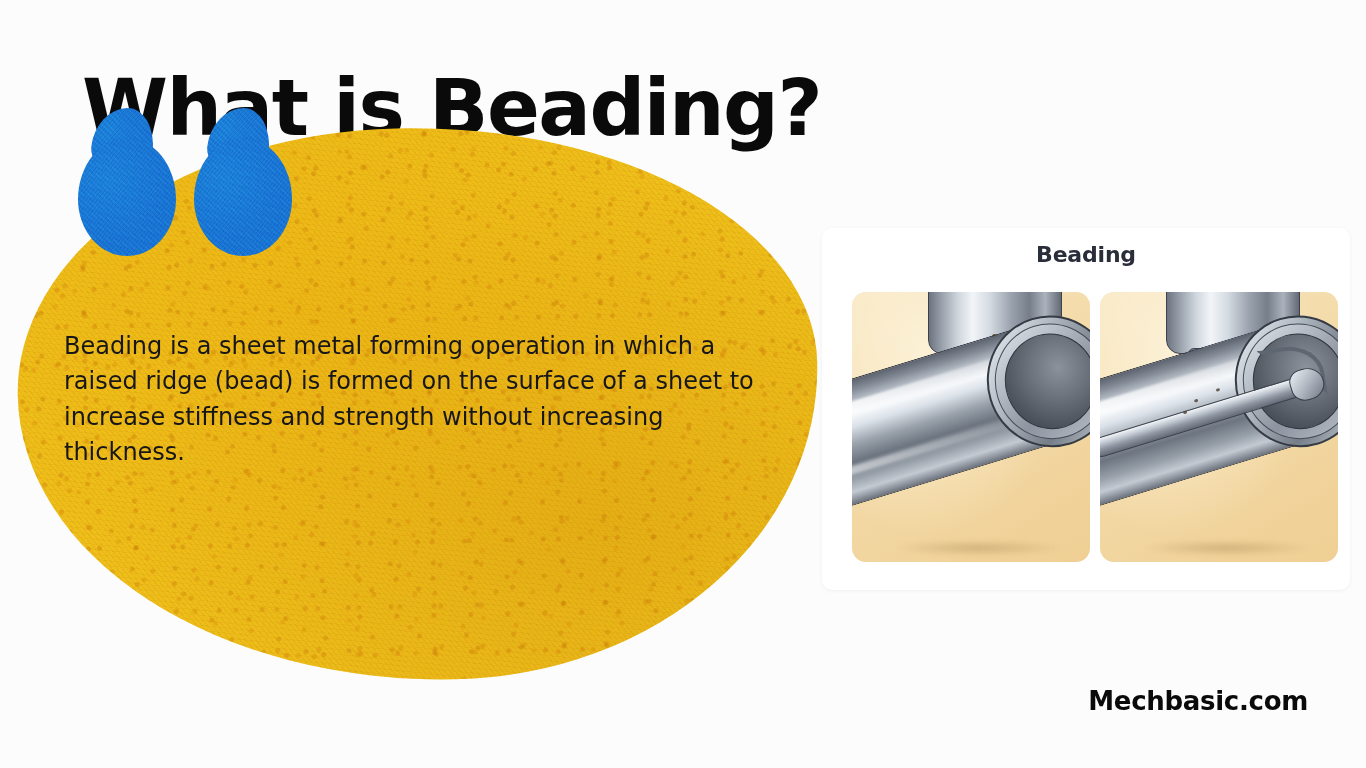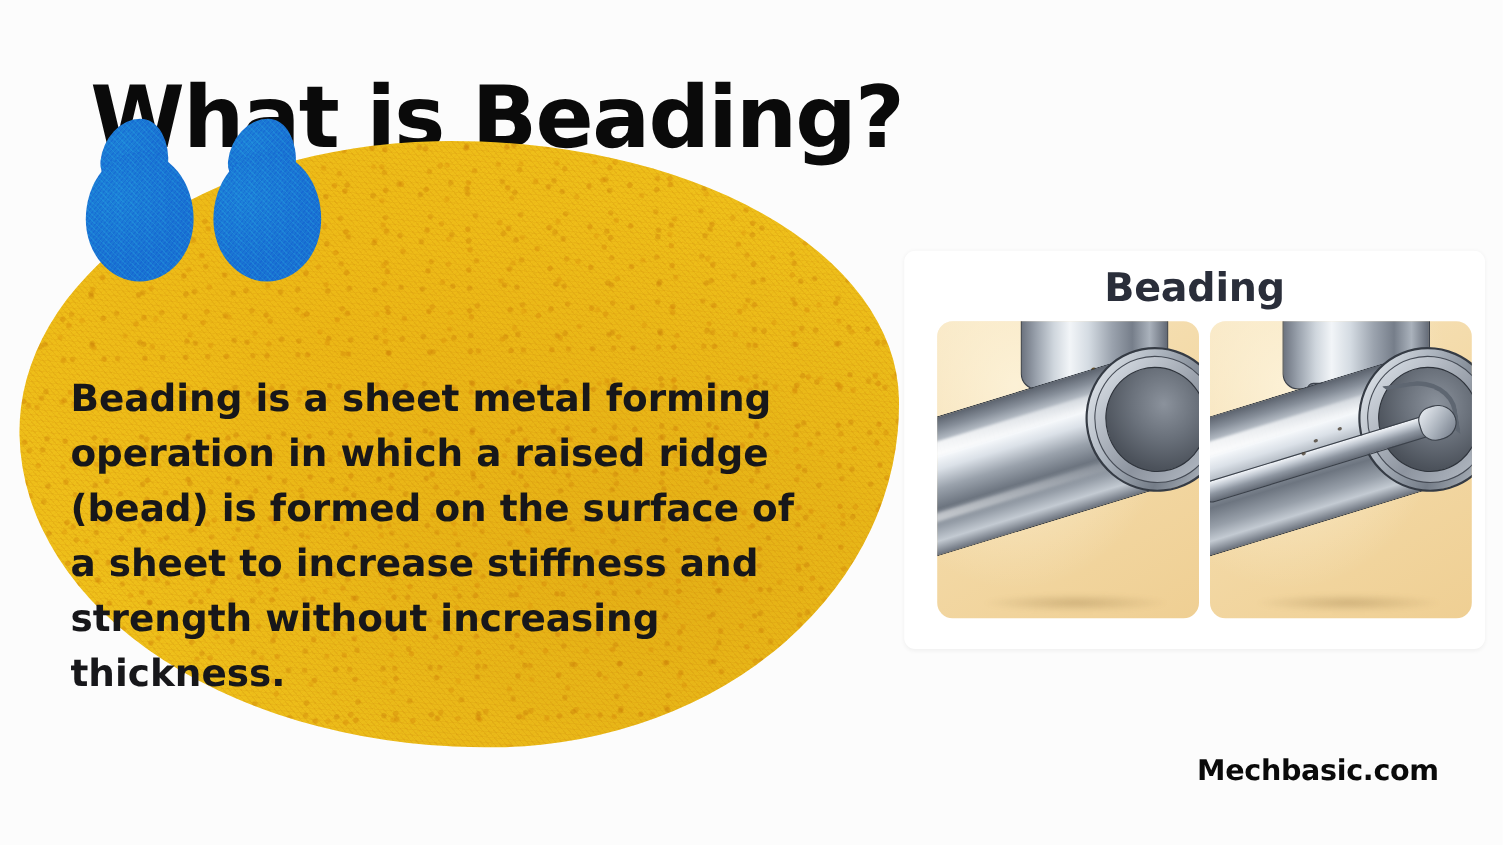--- a/index.html
+++ b/index.html
@@ -90,38 +90,38 @@
       repeating-linear-gradient(43deg, rgba(255,255,255,.13) 0 1px, transparent 1px 4px),
       repeating-linear-gradient(-52deg, rgba(6,58,122,.18) 0 1px, transparent 1px 3px),
       radial-gradient(circle at 30% 35%, rgba(255,255,255,.12), transparent 60%);
     mix-blend-mode:overlay;
   }
 
   
   .body-text{
     position:absolute;left:64px;top:305px;
     width:690px;
-    font-size:34px;line-height:1.47;
+    font-size:24px;line-height:1.47;
     color:#17171a;
-    font-weight:700;
+    font-weight:400;
     font-family:"DejaVu Sans","Liberation Sans",sans-serif;
   }
 
   
   .illo-card{
     position:absolute;left:822px;top:228px;
     width:528px;height:362px;
     background:#ffffff;
     border-radius:10px;
     box-shadow:0 1px 4px rgba(0,0,0,.05);
   }
   .illo-title{
     position:absolute;left:0;right:0;top:14px;
     text-align:center;
-    font-size:36px;font-weight:700;
+    font-size:22px;font-weight:700;
     color:#2a2e3a;
     letter-spacing:-.2px;
     font-family:"DejaVu Sans","Liberation Sans",sans-serif;
   }
   .panels{
     position:absolute;left:30px;right:12px;top:64px;
     height:270px;
     display:flex;gap:10px;
   }
   .panel{

